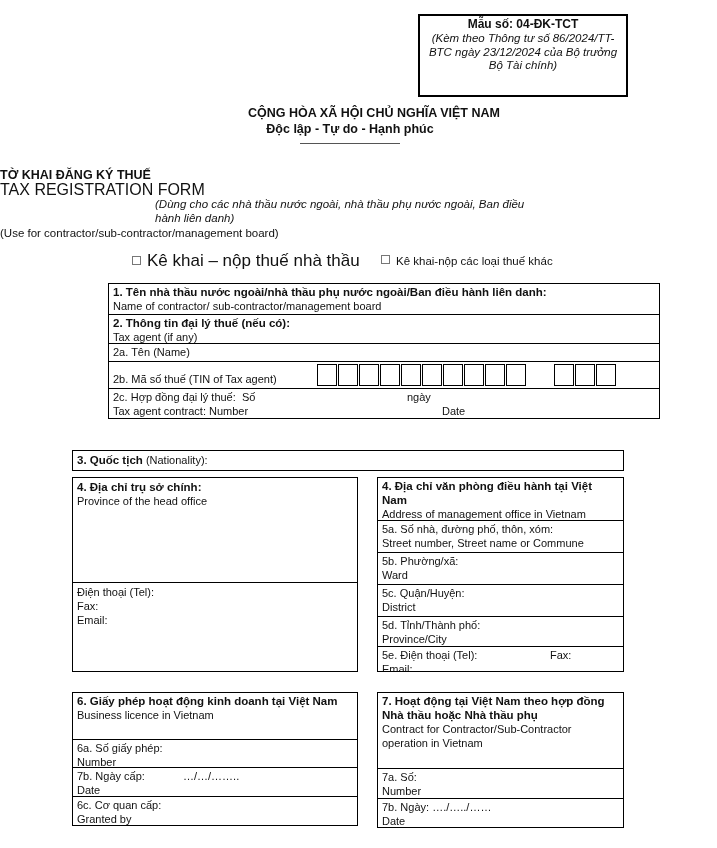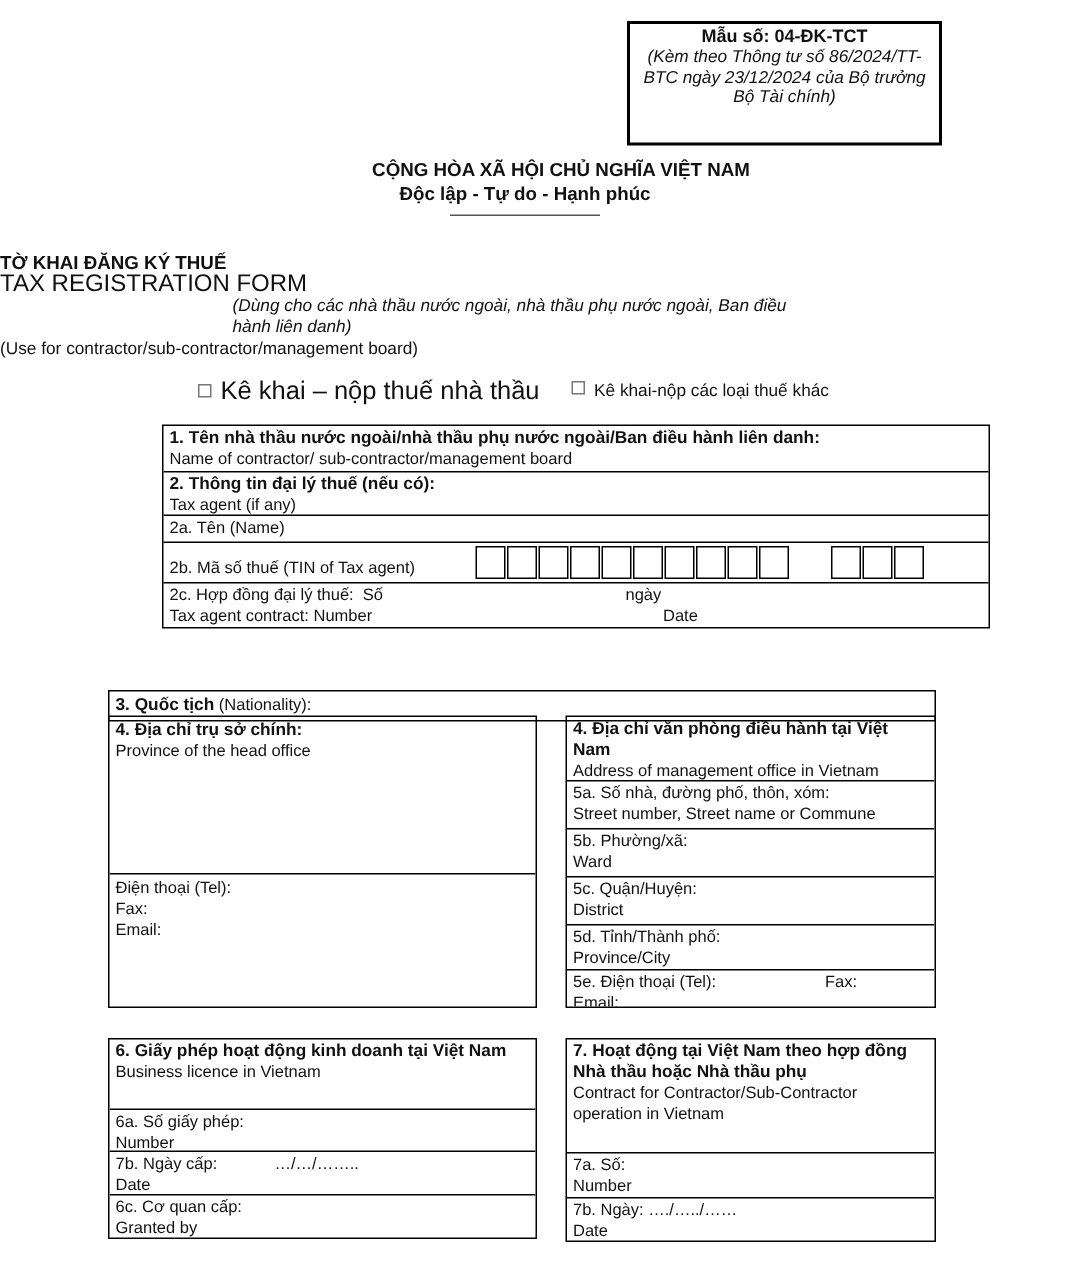--- a/index.html
+++ b/index.html
@@ -35,25 +35,25 @@
   .t1{position:absolute;left:72px;top:283px;width:552px;border:1px solid #000;box-sizing:border-box;margin-left:36px;}
   .t1row{border-top:1px solid #000;padding:1px 4px;box-sizing:border-box;position:relative;}
   .t1row:first-child{border-top:none;}
   .r1{height:30px;} .r2{height:29px;} .r2a{height:18px;} .r2b{height:27px;} .r2c{height:30px;padding:1px 0 0 0;}
   .bold-vi{font-weight:bold;font-size:11.5px;line-height:14px;}
   .r2b-label{position:absolute;left:4px;bottom:2px;}
   .tin-group{position:absolute;top:2px;display:flex;gap:1px;}
   .tg1{left:208px;} .tg2{left:445px;}
   .tin-cell{width:20px;height:22px;border:1px solid #000;box-sizing:border-box;background:#fff;}
   .cline{position:relative;height:14px;padding-left:4px;}
-  .abs-ngay{position:absolute;left:308px;top:0;}
+  .abs-ngay{position:absolute;left:298px;top:0;}
   .abs-date{position:absolute;left:333px;top:0;}
 
   
-  .box3{position:absolute;left:72px;top:460px;width:552px;height:21px;border:1px solid #000;
+  .box3{position:absolute;left:72px;top:450px;width:552px;height:21px;border:1px solid #000;
         box-sizing:border-box;padding:2px 4px;}
 
   
   .box4{position:absolute;left:72px;top:477px;width:286px;height:195px;border:1px solid #000;box-sizing:border-box;overflow:hidden;}
   .box4-top{height:105px;border-bottom:1px solid #000;box-sizing:border-box;padding:2px 4px;}
   .box4-bot{padding:2px 4px;}
   .box5{position:absolute;left:377px;top:477px;width:247px;height:195px;border:1px solid #000;box-sizing:border-box;overflow:hidden;}
   .b5row{border-top:1px solid #000;padding:1px 4px;box-sizing:border-box;position:relative;}
   .b5row:first-child{border-top:none;}
   .b5h{height:42px;} .b5a{height:32px;} .b5b{height:32px;} .b5c{height:32px;} .b5d{height:30px;} .b5e{height:14px;}

